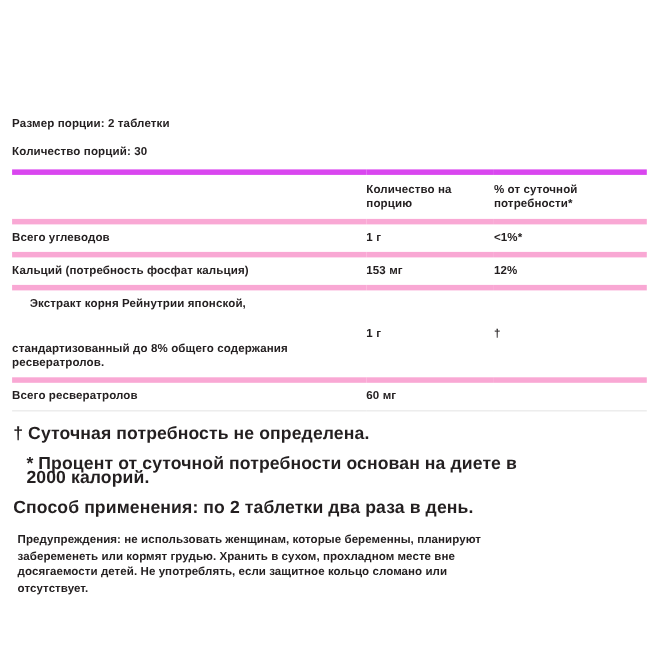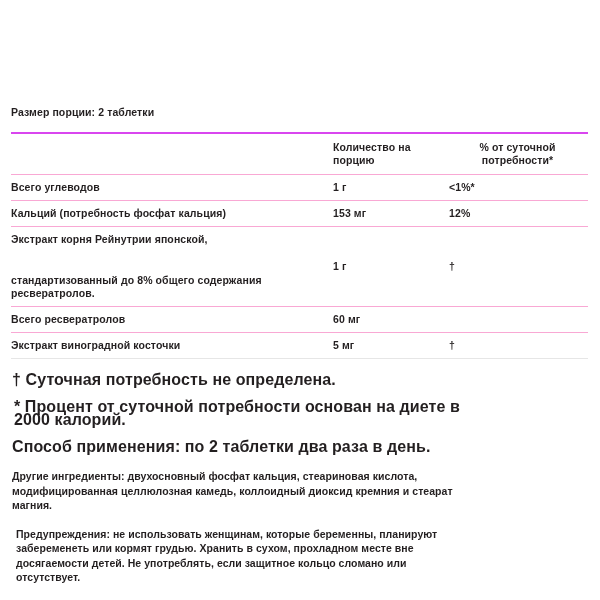--- a/index.html
+++ b/index.html
@@ -48,77 +48,78 @@
   .facts-table col.c-amount { width: 116px; }
   .facts-table col.c-dv     { width: 139px; }
 
   .facts-table td,
   .facts-table th {
     padding: 6px 2px 6px 0;
     vertical-align: middle;
     text-align: left;
     font-weight: bold;
     color: #231f20;
-    border-top: 1px solid #f9a8d4;
+    border-top: 5px solid #f9a8d4;
     line-height: 13px;
   }
   .facts-table thead th {
-    border-top: 2px solid #d946ef;
+    border-top: 5px solid #d946ef;
     padding-top: 7px;
     padding-bottom: 7px;
     margin-top: 12px;
   }
   .facts-table thead th.h-name { font-weight: bold; }
   .facts-table tbody tr:last-child td { border-bottom: 1px solid #e6e6e6; }
 
   .cell-name   { padding-left: 3px; }
   .cell-amount { padding-left: 0; }
   .cell-dv     { padding-left: 0; }
 
   th.h-amount { padding-left: 0; }
-  th.h-dv     { padding-left: 0; text-align: center; }
+  th.h-dv     { padding-left: 0; }
 
   .row-tall td { padding-top: 6px; padding-bottom: 6px; }
-  .name-l1 { display: block; }
+  .name-l1 { display: block; margin-left: 16px; }
   .name-l2 { display: block; margin-top: 28px; }
 
   
   .notes {
     margin-top: 14px;
     font-size: 16px;
     font-weight: bold;
     letter-spacing: 0.1px;
     color: #231f20;
   }
   .note {
     margin: 0 0 14px 0;
     line-height: 13px;
   }
   .note.dagger  { padding-left: 1px; }
-  .note.asterisk{ padding-left: 3px; }
+  .note.asterisk{ padding-left: 3px; margin-left: 10px; }
   .note.usage   { padding-left: 1px; margin-bottom: 16px; }
 
   .para {
     margin: 0 0 14px 0;
     line-height: 14.5px;
     font-size: 10.5px;
     font-weight: bold;
     letter-spacing: 0.05px;
     color: #231f20;
     max-width: 578px;
   }
   .para.other    { padding-left: 1px; }
   .para.warnings { padding-left: 5px; max-width: 576px; margin-bottom: 0; }
 </style>
 </head>
 <body>
 
 <div class="label-panel">
 
   <div class="serving-line">Размер порции: 2 таблетки</div>
+  <div class="serving-line last">Количество порций: 30</div>
 
   <table class="facts-table">
     <colgroup>
       <col class="c-name">
       <col class="c-amount">
       <col class="c-dv">
     </colgroup>
     <thead>
       <tr>
         <th class="h-name cell-name"></th>
@@ -143,30 +144,24 @@
           <span class="name-l2">стандартизованный до 8% общего содержания ресвератролов.</span>
         </td>
         <td class="cell-amount">1 г</td>
         <td class="cell-dv">†</td>
       </tr>
       <tr>
         <td class="cell-name">Всего ресвератролов</td>
         <td class="cell-amount">60 мг</td>
         <td class="cell-dv"></td>
       </tr>
-      <tr>
-        <td class="cell-name">Экстракт виноградной косточки</td>
-        <td class="cell-amount">5 мг</td>
-        <td class="cell-dv">†</td>
-      </tr>
     </tbody>
   </table>
 
   <div class="notes">
     <div class="note dagger">† Суточная потребность не определена.</div>
     <div class="note asterisk">* Процент от суточной потребности основан на диете в 2000 калорий.</div>
     <div class="note usage">Способ применения: по 2 таблетки два раза в день.</div>
   </div>
 
-  <div class="para other">Другие ингредиенты: двухосновный фосфат кальция, стеариновая кислота, модифицированная целлюлозная камедь, коллоидный диоксид кремния и стеарат магния.</div>
   <div class="para warnings">Предупреждения: не использовать женщинам, которые беременны, планируют забеременеть или кормят грудью. Хранить в сухом, прохладном месте вне досягаемости детей. Не употреблять, если защитное кольцо сломано или отсутствует.</div>
 
 </div>
 
 </body></html>

